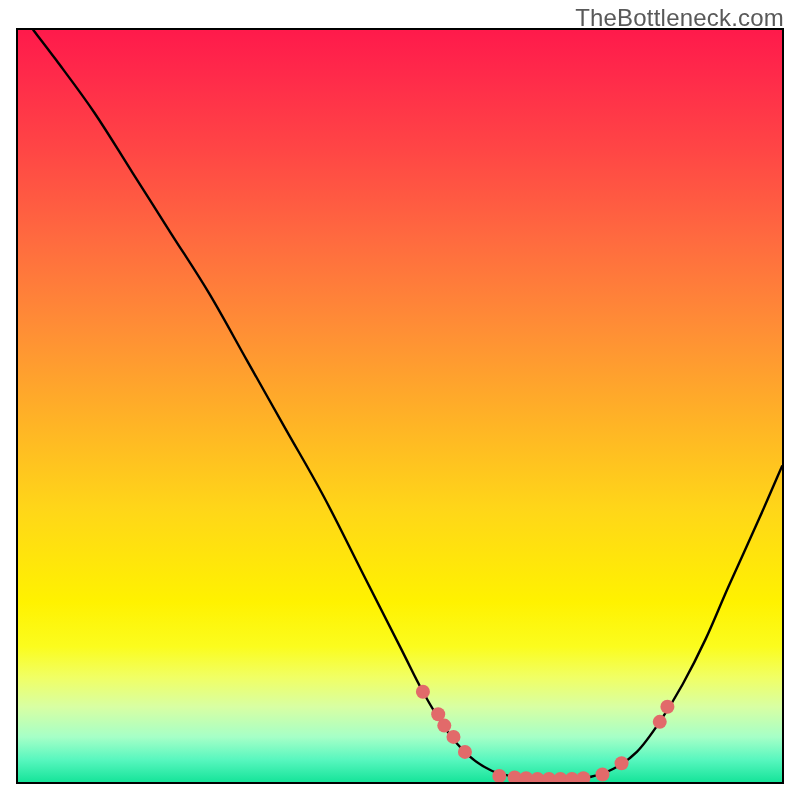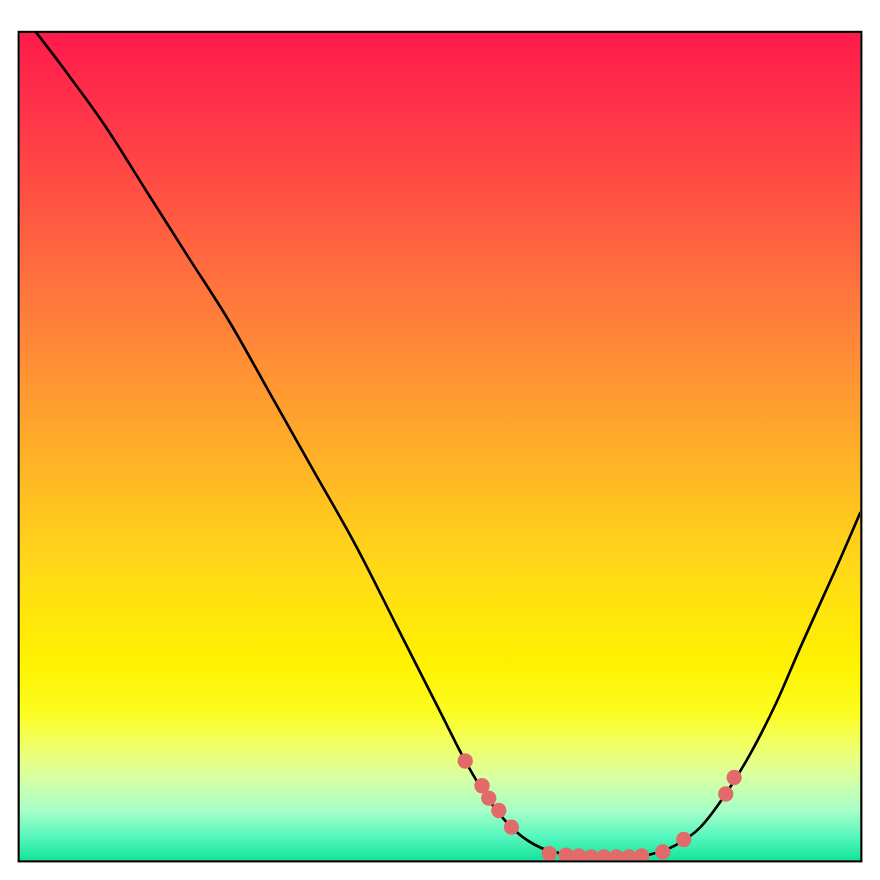--- a/index.html
+++ b/index.html
@@ -62,20 +62,21 @@
     inset: 0;
     width: 100%;
     height: 100%;
   }
 </style>
 </head>
 <body>
 
 <div class="stage">
 
+  <div class="watermark">TheBottleneck.com</div>
 
   <div class="frame">
     <div class="gradient"></div>
     <svg class="plot" viewBox="0 0 764 752" preserveAspectRatio="none">
       <path id="curve-path" fill="none" stroke="#000000" stroke-width="2.4" stroke-linecap="round" d="M 15.28 0.00 C 19.41 5.41, 27.20 15.19, 38.20 30.08 C 49.20 44.97, 62.65 62.42, 76.40 82.72 C 90.15 103.02, 100.85 121.22, 114.60 142.88 C 128.35 164.54, 139.05 181.38, 152.80 203.04 C 166.55 224.70, 177.25 240.19, 191.00 263.20 C 204.75 286.21, 215.45 306.52, 229.20 330.88 C 242.95 355.24, 253.65 374.20, 267.40 398.56 C 281.15 422.92, 291.85 440.52, 305.60 466.24 C 319.35 491.96, 330.05 514.37, 343.80 541.44 C 357.55 568.51, 371.00 594.98, 382.00 616.64 C 393.00 638.30, 396.67 646.87, 404.92 661.76 C 413.17 676.65, 419.59 687.85, 427.84 699.36 C 436.09 710.87, 442.51 718.24, 450.76 725.68 C 459.01 733.12, 465.43 736.93, 473.68 740.72 C 481.93 744.51, 488.35 745.11, 496.60 746.74 C 504.85 748.36, 509.89 749.20, 519.52 749.74 C 529.15 750.29, 540.45 750.29, 550.08 749.74 C 559.71 749.20, 564.75 748.77, 573.00 746.74 C 581.25 744.71, 587.67 742.93, 595.92 738.46 C 604.17 734.00, 610.59 730.31, 618.84 721.92 C 627.09 713.53, 633.51 704.02, 641.76 691.84 C 650.01 679.66, 656.43 669.13, 664.68 654.24 C 672.93 639.35, 679.35 626.72, 687.60 609.12 C 695.85 591.52, 700.89 578.14, 710.52 556.48 C 720.15 534.82, 731.45 510.46, 741.08 488.80 C 750.71 467.14, 759.87 445.64, 764.00 436.16"></path>
       <g id="marker-group">
           <circle cx="404.92" cy="661.76" r="7" fill="#e26a6a"></circle>
           <circle cx="420.20" cy="684.32" r="7" fill="#e26a6a"></circle>
           <circle cx="426.31" cy="695.60" r="7" fill="#e26a6a"></circle>
           <circle cx="435.48" cy="706.88" r="7" fill="#e26a6a"></circle>

